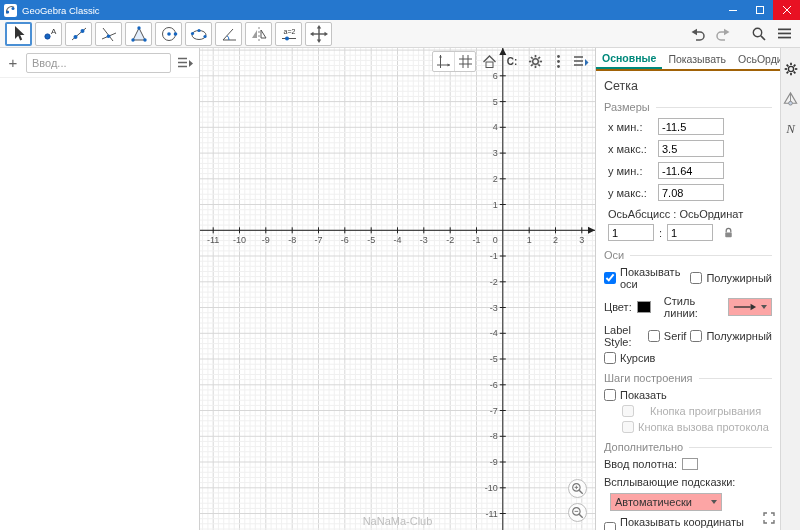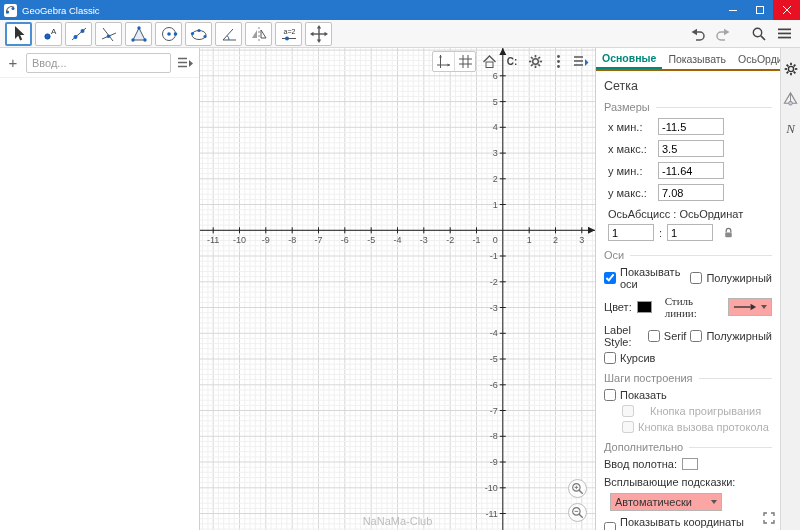--- a/index.html
+++ b/index.html
@@ -615,21 +615,21 @@
           <span>Показывать оси</span>
         </label>
         <label class="cb">
           <input type="checkbox" style="">
           <span>Полужирный</span>
         </label>
       </div>
       <div class="row-flex">
         <span>Цвет:</span>
         <span class="swatch black"></span>
-        <span style="margin-left:8px;font-family:Liberation Serif, serif;">Стиль линии:</span>
+        <span style="margin-left:8px;">Стиль линии:</span>
         <span class="dd" style="width:46px;">
           <svg width="24" height="10" viewBox="0 0 26 10">
               <line x1="1" y1="5" x2="19" y2="5" stroke="#333" stroke-width="1.5"></line>
               <polygon points="19,1.5 25,5 19,8.5" fill="#333"></polygon>
             </svg>
           <span class="caret"></span>
         </span>
       </div>
       <div class="cb-row">
         <span>Label Style:</span>

